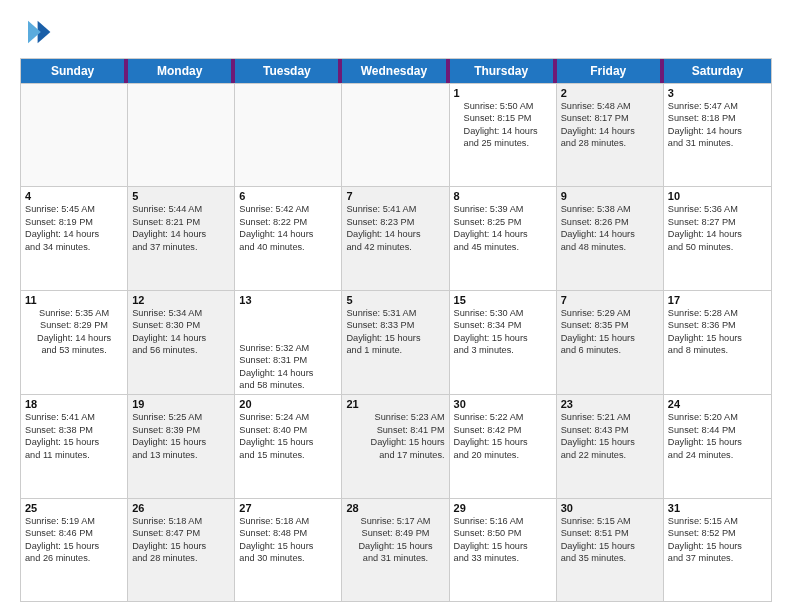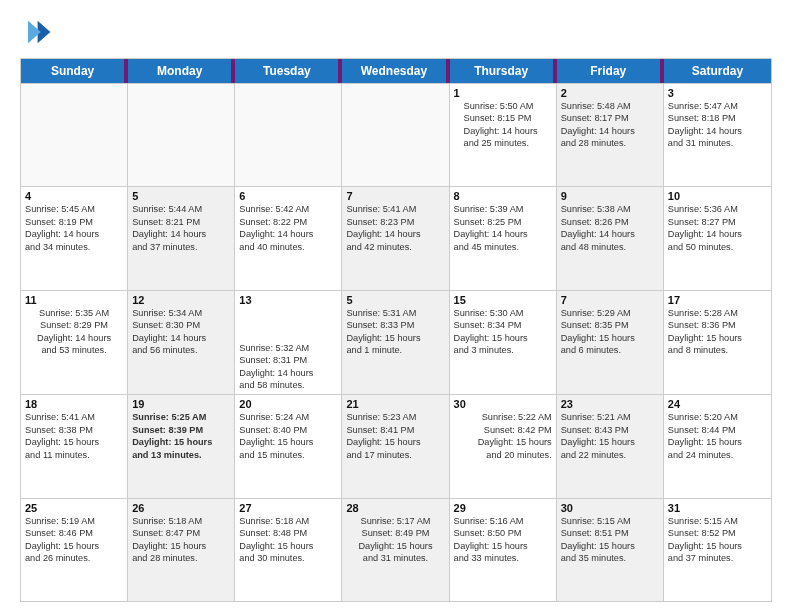--- a/index.html
+++ b/index.html
@@ -275,42 +275,42 @@
         <div class="cal-row">
           <div class="cal-cell">
             <span class="day-num">18</span>
             <div class="day-info" style="white-space: pre-line;">Sunrise: 5:41 AM
 Sunset: 8:38 PM
 Daylight: 15 hours
 and 11 minutes.</div>
           </div>
           <div class="cal-cell shaded">
             <span class="day-num">19</span>
-            <div class="day-info" style="white-space: pre-line; font-weight: bold;">Sunrise: 5:25 AM
+            <div class="day-info" style="white-space: pre-line;">Sunrise: 5:25 AM
 Sunset: 8:39 PM
 Daylight: 15 hours
 and 13 minutes.</div>
           </div>
           <div class="cal-cell">
             <span class="day-num">20</span>
             <div class="day-info" style="white-space: pre-line;">Sunrise: 5:24 AM
 Sunset: 8:40 PM
 Daylight: 15 hours
 and 15 minutes.</div>
           </div>
           <div class="cal-cell shaded">
             <span class="day-num">21</span>
-            <div class="day-info" style="white-space: pre-line;">Sunrise: 5:23 AM
+            <div class="day-info" style="white-space: pre-line; text-align: right;">Sunrise: 5:23 AM
 Sunset: 8:41 PM
 Daylight: 15 hours
 and 17 minutes.</div>
           </div>
           <div class="cal-cell">
             <span class="day-num">30</span>
-            <div class="day-info" style="white-space: pre-line; text-align: right;">Sunrise: 5:22 AM
+            <div class="day-info" style="white-space: pre-line;">Sunrise: 5:22 AM
 Sunset: 8:42 PM
 Daylight: 15 hours
 and 20 minutes.</div>
           </div>
           <div class="cal-cell shaded">
             <span class="day-num">23</span>
             <div class="day-info" style="white-space: pre-line;">Sunrise: 5:21 AM
 Sunset: 8:43 PM
 Daylight: 15 hours
 and 22 minutes.</div>

